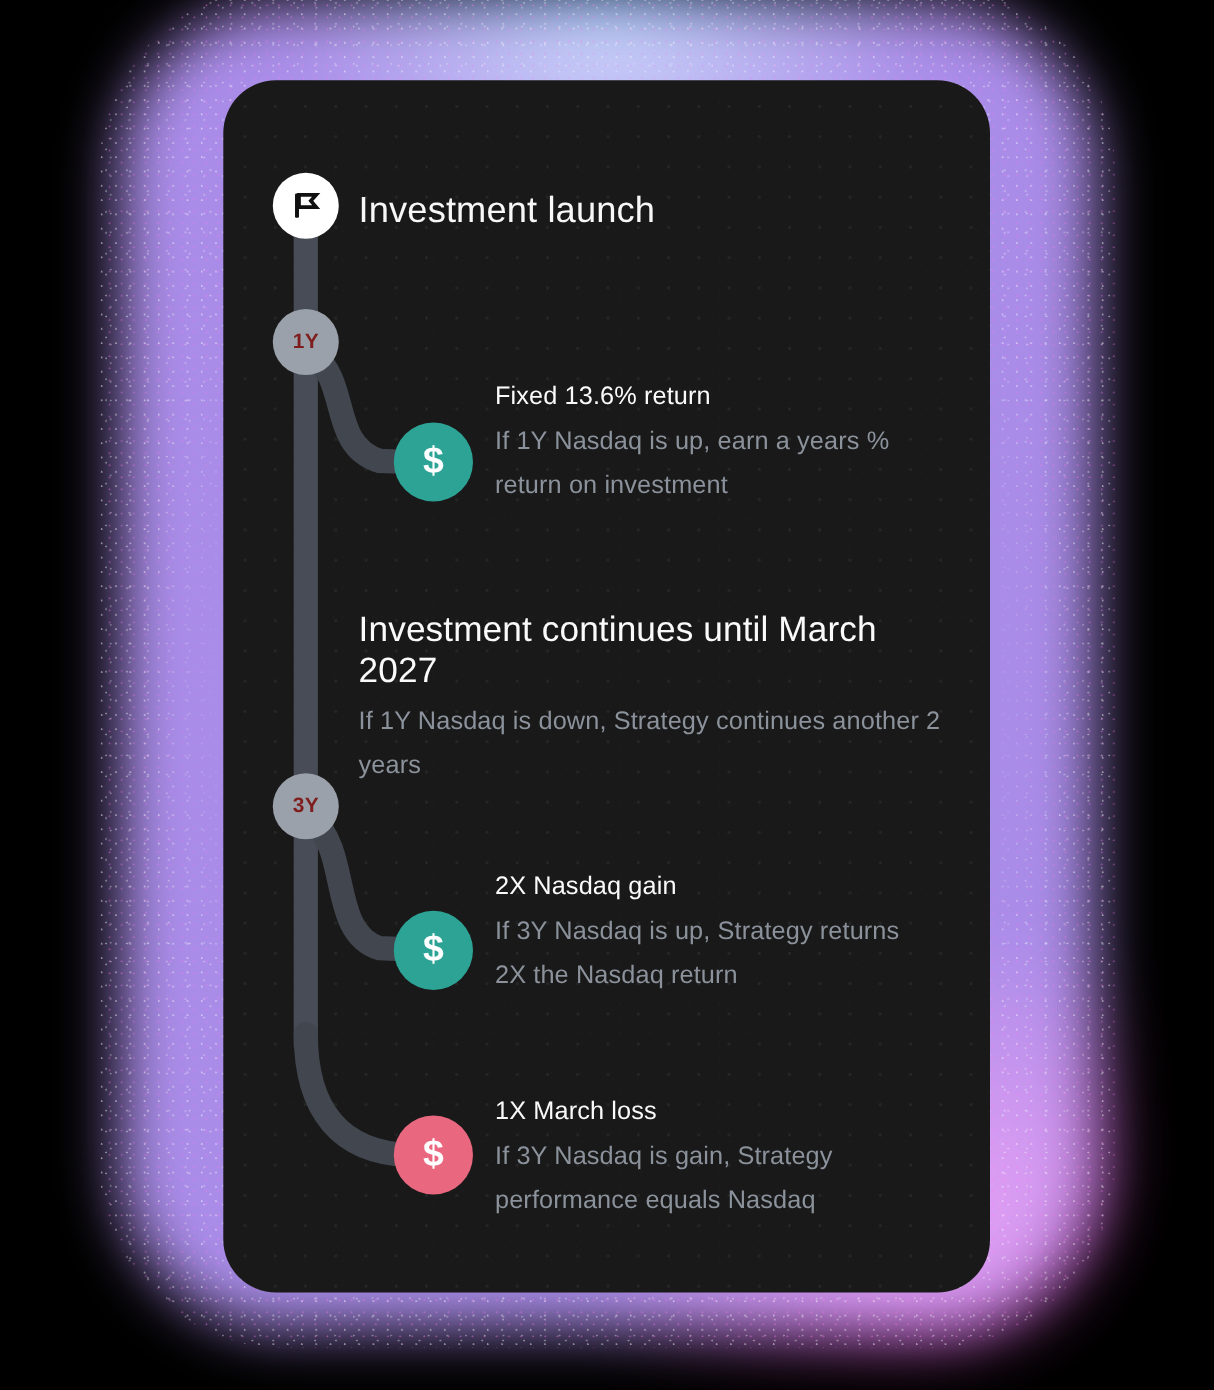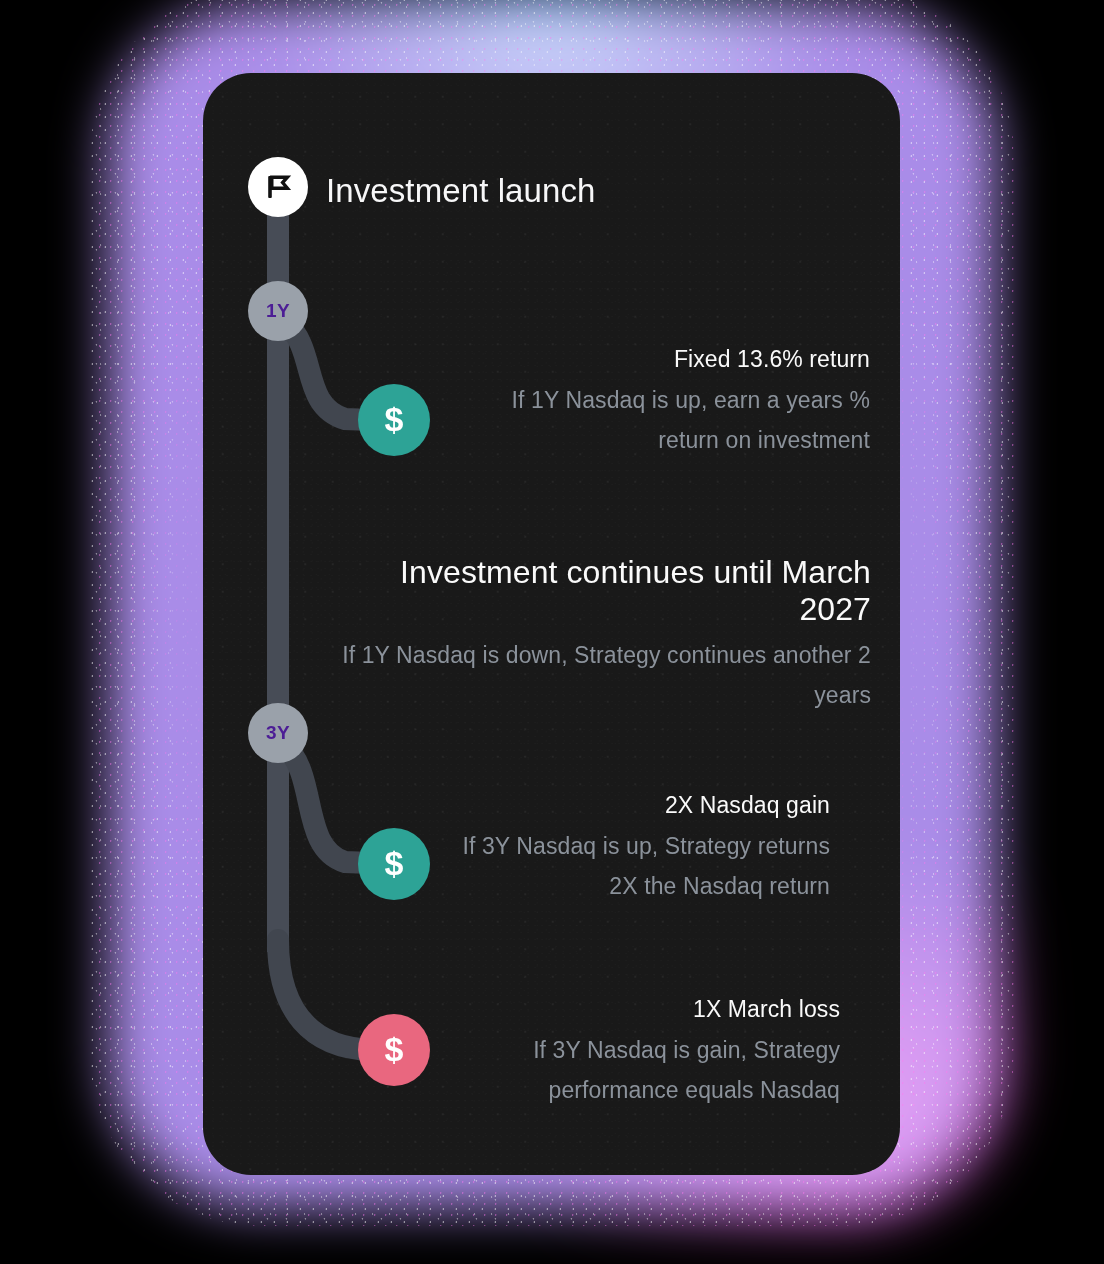--- a/index.html
+++ b/index.html
@@ -96,21 +96,21 @@
   
   .node {
     position:absolute;
     border-radius:50%;
     display:flex; align-items:center; justify-content:center;
   }
   .node-flag { left:248px; top:157px; width:60px; height:60px; background:#FFFFFF; }
   .node-year {
     width:60px; height:60px;
     background:#9AA1AA;
-    color:#4c1d95;
+    color:#7f1d1d;
     font-size:19px; font-weight:700; letter-spacing:.3px;
   }
   .node-1y { left:248px; top:281px; }
   .node-3y { left:248px; top:703px; }
 
   .node-money {
     width:72px; height:72px;
     color:#FFFFFF;
     font-size:34px; font-weight:600;
     line-height:1;
@@ -121,21 +121,21 @@
   .money-pink   { left:358px; top:1014px; background:#E9677F; }
 
   
   .launch-title {
     position:absolute;
     left:326px; top:172px;
     color:#F7F7F8;
     font-size:33px; font-weight:400; letter-spacing:.1px;
   }
 
-  .block { position:absolute;text-align:right; }
+  .block { position:absolute; }
   .block h3 {
     color:#FAFAFA;
     font-size:23px; font-weight:500; letter-spacing:.1px;
     margin-bottom:7px;
   }
   .block p {
     color:#8B929B;
     font-size:23px; font-weight:400; line-height:40px; letter-spacing:.1px;
   }
 

